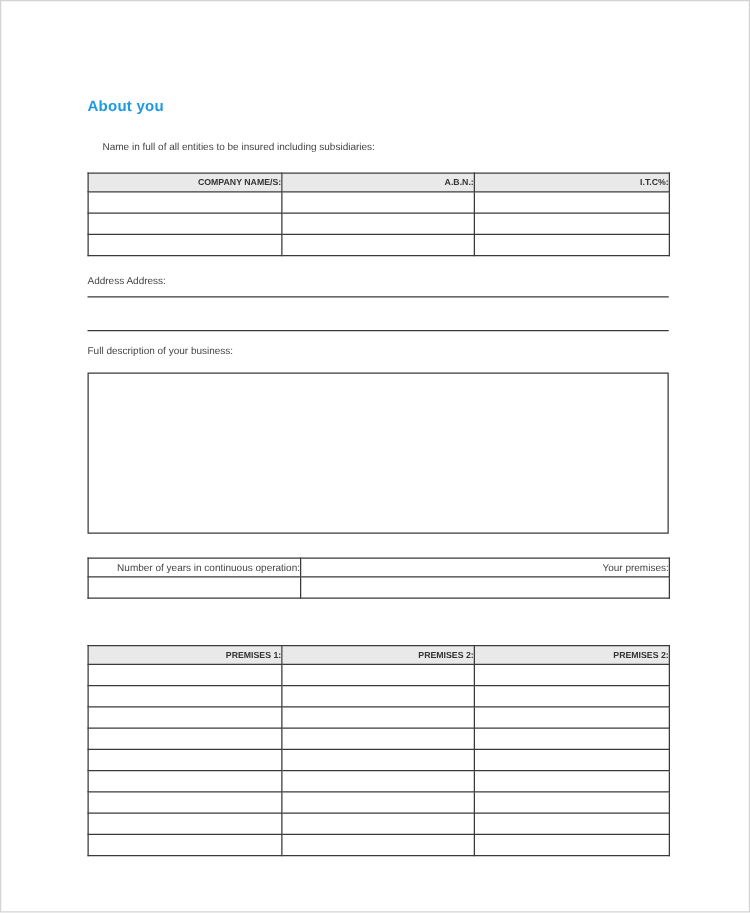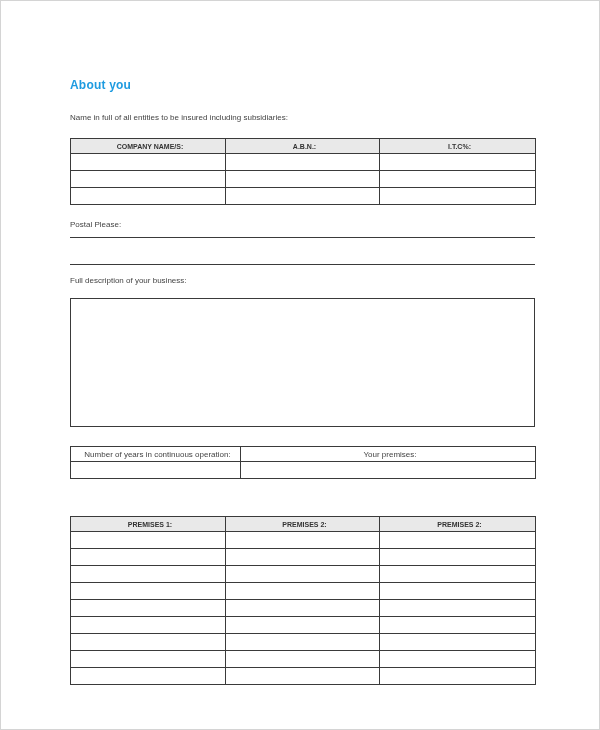--- a/index.html
+++ b/index.html
@@ -42,21 +42,21 @@
       position: absolute;
       left: 69px;
       width: 465px;
       border-collapse: collapse;
       table-layout: fixed;
     }
     table.grid td, table.grid th {
       border: 1px solid #3a3a3a;
       padding: 0 0 0 4px;
       font-size: 7px;
-      text-align: center;
+      text-align: right;
       vertical-align: middle;
       overflow: hidden;
       white-space: nowrap;
     }
     table.grid th {
       background: #e9e9e9;
       font-weight: bold;
       color: #333333;
       height: 14px;
     }
@@ -85,21 +85,21 @@
       height: 14px;
     }
   </style>
 </head>
 <body>
 
 <div class="page">
 
   <div class="heading">About you</div>
 
-  <div class="label" style="top:112px;">Name in full of all entities to be insured including subsidiaries:</div>
+  <div class="label" style="top:112px;margin-left:12px;">Name in full of all entities to be insured including subsidiaries:</div>
 
   <table class="grid" style="top:137px;">
     <colgroup>
       <col style="width:155px">
       <col style="width:154px">
       <col style="width:156px">
     </colgroup>
     <tbody>
         <tr>
       <th>COMPANY NAME/S:</th>
@@ -117,21 +117,21 @@
       <td></td>
     </tr>
     <tr>
       <td></td>
       <td></td>
       <td></td>
     </tr>
   </tbody>
     </table>
 
-  <div class="label" style="top:219px;">Postal Please:</div>
+  <div class="label" style="top:219px;">Address Address:</div>
   <div class="hline" style="top:236px;"></div>
   <div class="hline" style="top:263px;"></div>
 
   <div class="label" style="top:275px;">Full description of your business:</div>
   <div class="descbox"></div>
 
   <table class="grid yw" style="top:445px;">
     <colgroup>
       <col style="width:170px">
       <col style="width:295px">

